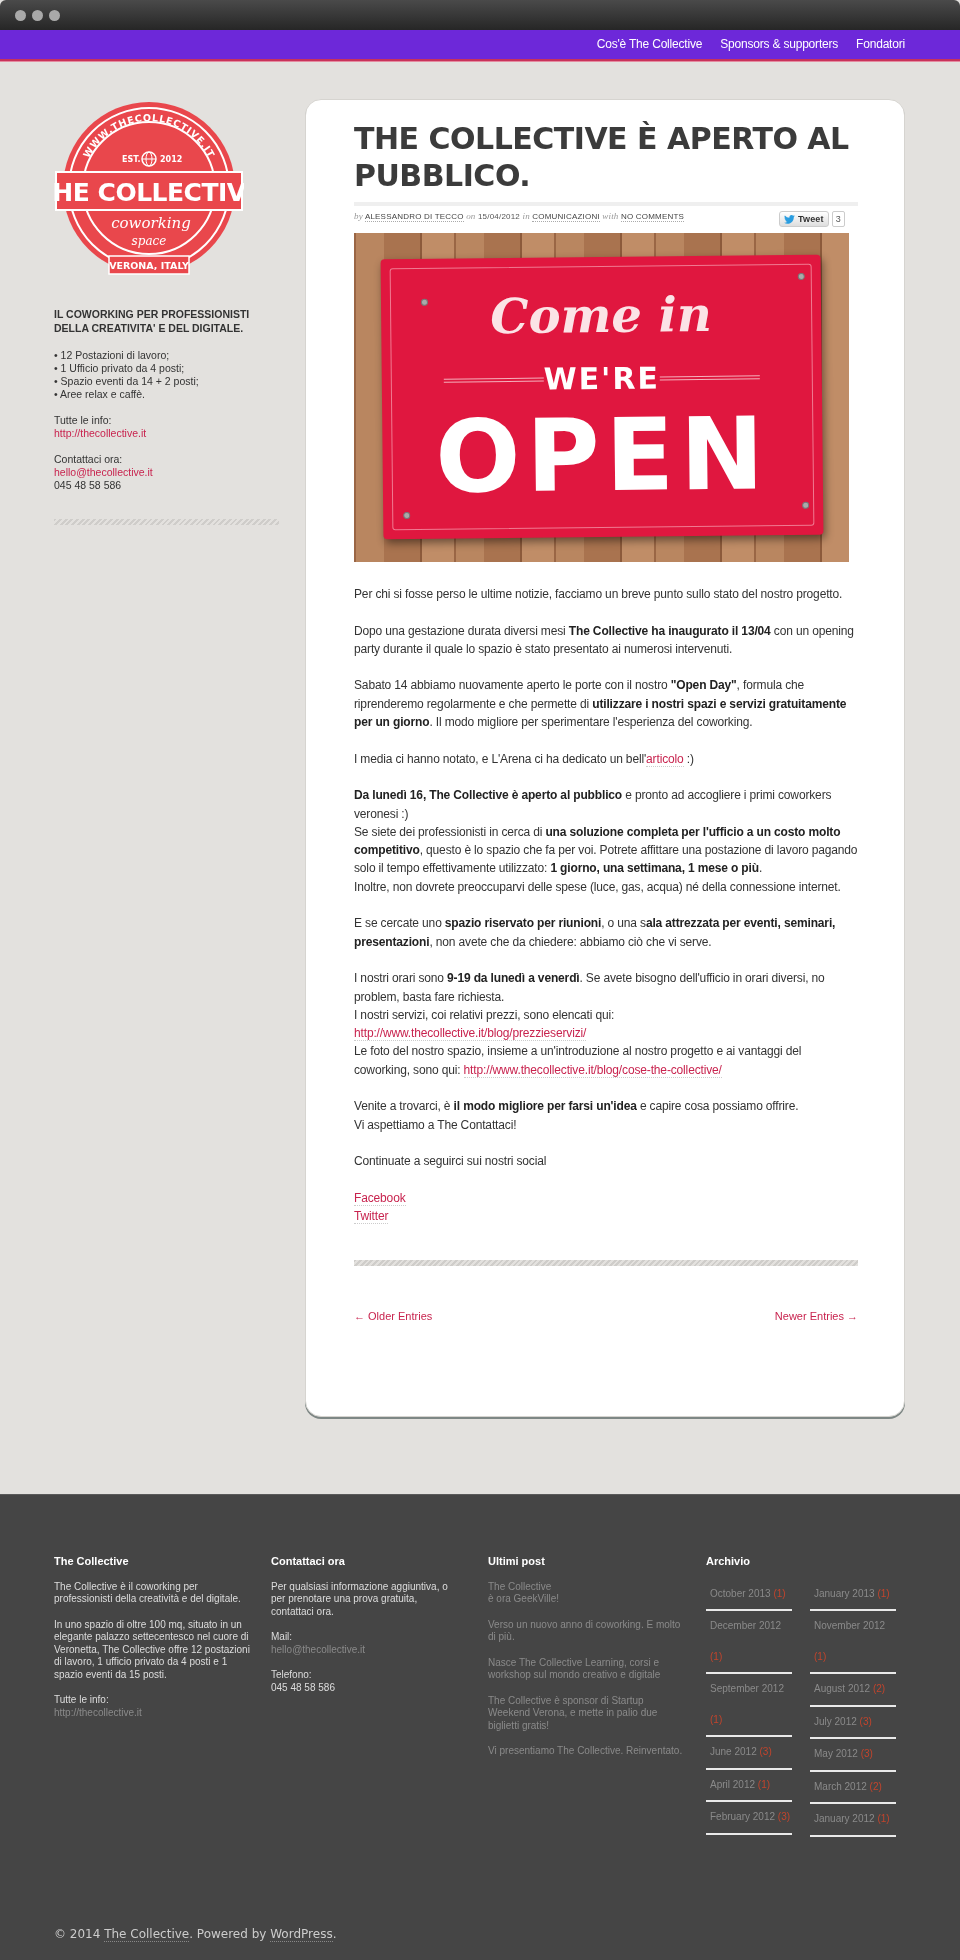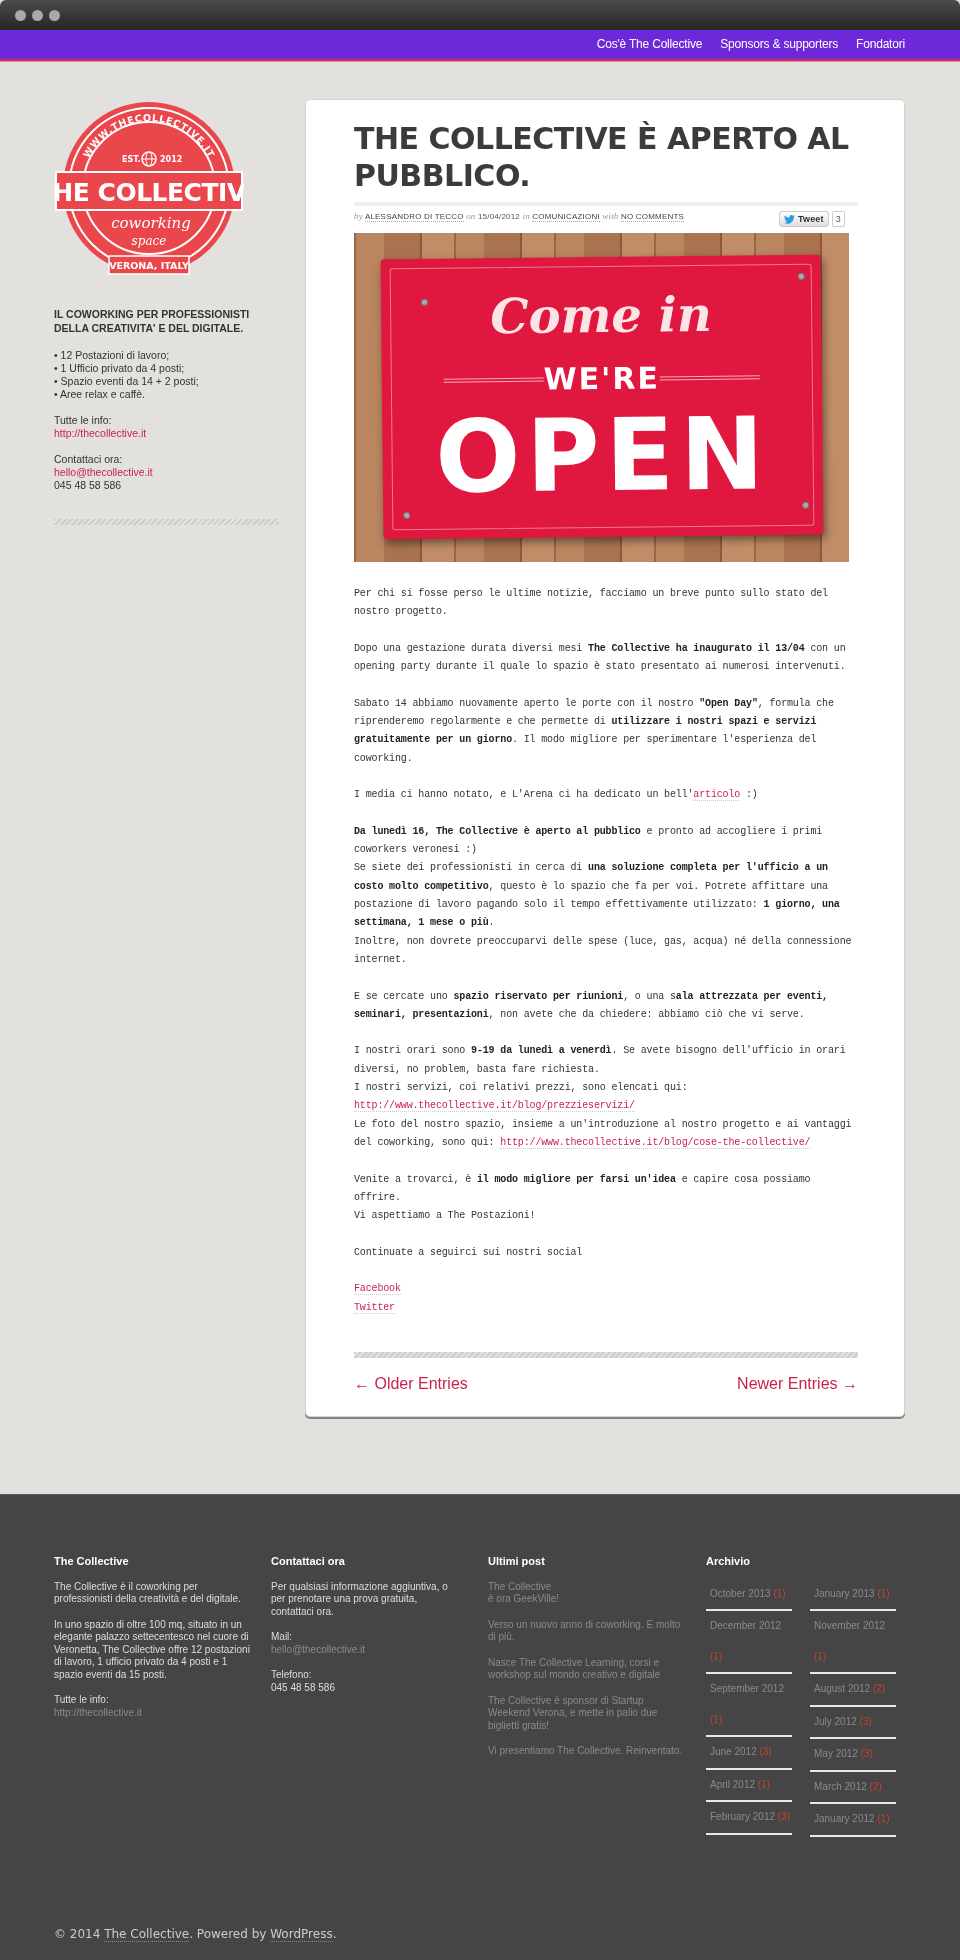--- a/index.html
+++ b/index.html
@@ -22,21 +22,21 @@
   .logo { width: 190px; height: 180px; margin-left: 0; }
   .side-tagline { margin-top: 27px; font-size: 10.5px; font-weight: bold; line-height: 14px; color: #333; }
   .side-list { margin-top: 14px; list-style: none; font-size: 10.5px; line-height: 13px; color: #333; }
   .side-block { margin-top: 13px; font-size: 10.5px; line-height: 13px; color: #333; }
   .side-block a, .side-list a { color: #c8234e; text-decoration: none; }
   .hatch { height: 6px; background: repeating-linear-gradient(135deg, #cfcdca 0 2px, #e3e1de 2px 4px); }
   .sidebar .hatch { margin-top: 27px; width: 225px; }
 
   
   .card { position: absolute; left: 305px; top: 99px; width: 600px; height: 1318px; background: #fff;
-    border-radius: 5px; border: 1px solid #d6d4d0; box-shadow: 0 2px 0 #7e8785; }
+    border-radius: 16px; border: 1px solid #d6d4d0; box-shadow: 0 2px 0 #7e8785; }
   .post { position: absolute; left: 48px; top: 20px; width: 504px; }
   .post-title { font-family: "DejaVu Sans", sans-serif; font-weight: bold; font-size: 30px; line-height: 37px;
     color: #3b3b3b; letter-spacing: -0.5px; }
   .meta-rule { margin-top: 8px; height: 4px; background: #efefef; }
   .meta { position: relative; margin-top: 5px; height: 20px; font-size: 8px; color: #555; letter-spacing: 0.2px; }
   .meta i { color: #999; font-family: "Liberation Serif", serif; font-size: 9px; margin-top: 28px; }
   .meta a { color: #444; text-decoration: none; border-bottom: 1px dotted #aaa; }
   .tweet { position: absolute; right: 13px; top: 0; display: flex; gap: 3px; }
   .tweet-btn { height: 16px; padding: 0 4px; border: 1px solid #ccc; border-radius: 3px; background: linear-gradient(#fff,#dedede);
     font-size: 9px; font-weight: bold; color: #333; display: flex; align-items: center; gap: 3px; cursor: pointer; }
@@ -49,26 +49,26 @@
   .sign-inner { position: absolute; left: 9px; top: 9px; right: 9px; bottom: 9px; border: 1.5px solid #f07a91; border-radius: 3px; }
   .screw { position: absolute; width: 7px; height: 7px; border-radius: 50%; background: #aaa; border: 1px solid #777; }
   .sign-come { position: absolute; left: 0; right: 0; top: 30px; text-align: center; color: #fbe3e6;
     font-family: "DejaVu Serif", serif; font-style: italic; font-weight: bold; font-size: 48px; }
   .sign-were { position: absolute; left: 0; right: 0; top: 104px; text-align: center; color: #fff;
     font-family: "DejaVu Sans", sans-serif; font-weight: bold; font-size: 30px; letter-spacing: 2px; }
   .sign-rule { position: absolute; top: 120px; width: 100px; height: 4px; border-top: 1px solid #f4b0bc; border-bottom: 1px solid #f4b0bc; }
   .sign-open { position: absolute; left: 0; right: 0; top: 144px; text-align: center; color: #fff;
     font-family: "DejaVu Sans", sans-serif; font-weight: bold; font-size: 100px; letter-spacing: 6px; line-height: 110px; }
 
-  .body { margin-top: 23px; font-family: Liberation Mono, monospace; font-size: 10px; line-height: 18.3px; color: #333; letter-spacing: -0.15px; }
+  .body { margin-top: 23px; font-family: Liberation Sans, sans-serif; font-size: 12px; line-height: 18.3px; color: #333; letter-spacing: -0.15px; }
   .body p { margin-bottom: 18.3px; }
   .body b { color: #222; }
   .body a { color: #c8234e; text-decoration: none; border-bottom: 1px dotted #ccc; }
   .post .hatch { margin-top: 35px; width: 504px; }
-  .pager { position: relative; margin-top: 17px; height: 16px; font-size: 16px; }
+  .pager { position: relative; margin-top: 44px; height: 16px; font-size: 11px; }
   .pager a { position: absolute; color: #c8234e; text-decoration: none; cursor: pointer; }
 
   
   .footer { position: absolute; left: 0; top: 1494px; width: 960px; height: 466px; background: #454545; border-top: 1px solid #5a5a5a; }
   .fcol { position: absolute; top: 60px; font-size: 10px; line-height: 12.5px; color: #ddd; }
   .fcol h4 { font-size: 11px; font-weight: bold; color: #fff; margin-bottom: 13px; }
   .fcol p { margin-bottom: 13px; }
   .fcol .muted { color: #8a8a8a; text-decoration: none; }
   .posts-list a { display: block; color: #8a8a8a; text-decoration: none; margin-bottom: 13px; }
   .archive { display: grid; grid-template-columns: 86px 86px; column-gap: 18px; }
@@ -179,21 +179,21 @@
     </div>
 
     <div class="body">
       <p>Per chi si fosse perso le ultime notizie, facciamo un breve punto sullo stato del nostro progetto.</p>
       <p><span>Dopo una gestazione durata diversi mesi </span><b>The Collective ha inaugurato il 13/04</b><span> con un opening party durante il quale lo spazio è stato presentato ai numerosi intervenuti.</span></p>
       <p><span>Sabato 14 abbiamo nuovamente aperto le porte con il nostro </span><b>"Open Day"</b><span>, formula che riprenderemo regolarmente e che permette di </span><b>utilizzare i nostri spazi e servizi gratuitamente per un giorno</b><span>. Il modo migliore per sperimentare l'esperienza del coworking.</span></p>
       <p><span>I media ci hanno notato, e L'Arena ci ha dedicato un bell'</span><a>articolo</a><span> :)</span></p>
       <p><b>Da lunedì 16, The Collective è aperto al pubblico</b><span> e pronto ad accogliere i primi coworkers veronesi :)</span><br><span>Se siete dei professionisti in cerca di </span><b>una soluzione completa per l'ufficio a un costo molto competitivo</b><span>, questo è lo spazio che fa per voi. Potrete affittare una postazione di lavoro pagando solo il tempo effettivamente utilizzato: </span><b>1 giorno, una settimana, 1 mese o più</b><span>.</span><br><span>Inoltre, non dovrete preoccuparvi delle spese (luce, gas, acqua) né della connessione internet.</span></p>
       <p><span>E se cercate uno </span><b>spazio riservato per riunioni</b><span>, o una s</span><b>ala attrezzata per eventi, seminari, presentazioni</b><span>, non avete che da chiedere: abbiamo ciò che vi serve.</span></p>
       <p><span>I nostri orari sono </span><b>9-19 da lunedì a venerdì</b><span>. Se avete bisogno dell'ufficio in orari diversi, no problem, basta fare richiesta.</span><br><span>I nostri servizi, coi relativi prezzi, sono elencati qui:</span><br><a>http://www.thecollective.it/blog/prezzieservizi/</a><br><span>Le foto del nostro spazio, insieme a un'introduzione al nostro progetto e ai vantaggi del coworking, sono qui: </span><a>http://www.thecollective.it/blog/cose-the-collective/</a></p>
-      <p><span>Venite a trovarci, è </span><b>il modo migliore per farsi un'idea</b><span> e capire cosa possiamo offrire.</span><br><span>Vi aspettiamo a The Postazioni!</span></p>
+      <p><span>Venite a trovarci, è </span><b>il modo migliore per farsi un'idea</b><span> e capire cosa possiamo offrire.</span><br><span>Vi aspettiamo a The Contattaci!</span></p>
       <p>Continuate a seguirci sui nostri social</p>
       <p style="margin-bottom:0"><a>Facebook</a><br><a>Twitter</a></p>
     </div>
 
     <div class="hatch"></div>
     <div class="pager">
       <a style="left:0">← Older Entries</a>
       <a style="right:0">Newer Entries →</a>
     </div>
   </article>

